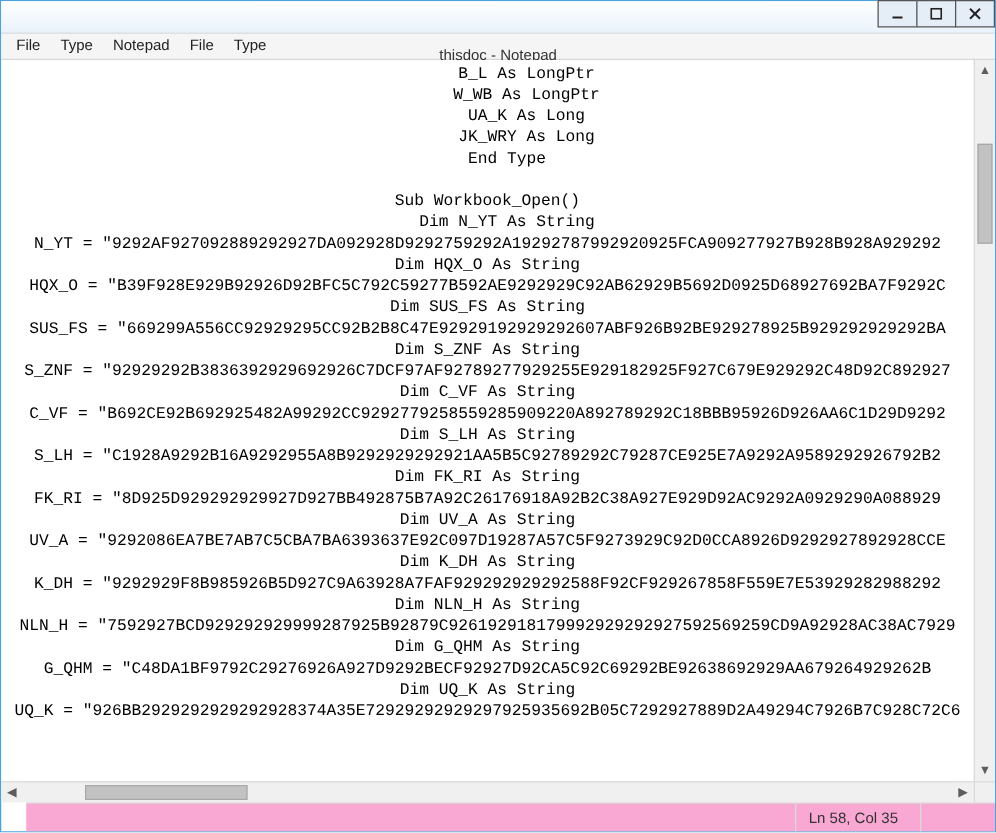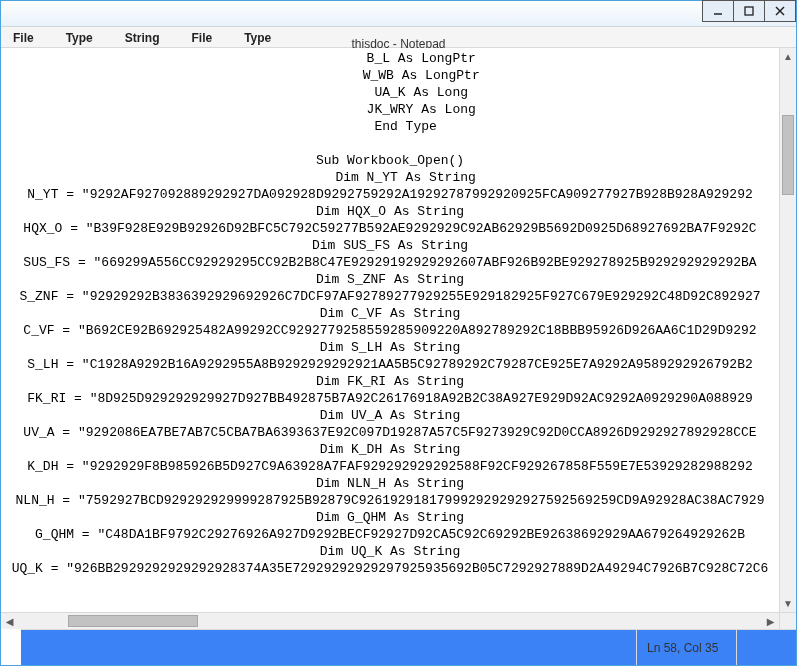--- a/index.html
+++ b/index.html
@@ -3,38 +3,38 @@
 <meta charset="utf-8">
 <style>
   * { margin: 0; padding: 0; box-sizing: border-box; }
   html, body { width: 797px; height: 666px; font-family: "Segoe UI", Tahoma, sans-serif; font-size: 12px; background: #fff; overflow: hidden; }
   .window { width: 797px; height: 666px; border: 1px solid #4aa3df; display: flex; flex-direction: column; background: #fff; }
   .titlebar { height: 26px; background: linear-gradient(to bottom, #ffffff, #e9f2fb); border-bottom: 1px solid #d0d7de; display: flex; align-items: stretch; position: relative; }
   .titlebar .title { flex: 1; text-align: center; line-height: 26px; font-size: 12px; color: #333; margin-top: 30px; }
   .win-controls { position: absolute; right: 0; top: -1px; display: flex; gap: 0; }
   .win-btn { width: 32px; height: 22px; border: 1px solid #555; background: #e5edf6; display: flex; align-items: center; justify-content: center; margin-left: -1px; cursor: pointer; }
   .win-btn svg { width: 10px; height: 10px; }
-  .menubar { height: 21px; background: #f5f5f5; border-bottom: 1px solid #d9d9d9; display: flex; align-items: flex-end; padding: 0 4px; gap: 16px; font-weight: bold; }
+  .menubar { height: 21px; background: #f5f5f5; border-bottom: 1px solid #d9d9d9; display: flex; align-items: flex-start; padding: 0 4px; gap: 0; }
   .menu-item { padding: 2px 8px; color: #222; cursor: default; }
   .content-wrap { flex: 1; position: relative; display: flex; flex-direction: column; overflow: hidden; }
   .editor-area { flex: 1; position: relative; overflow: hidden; }
   .editor { position: absolute; inset: 0 17px 17px 0; overflow: hidden; background: #fff; }
   .editor pre { font-family: Consolas, "Courier New", monospace; font-size: 13px; line-height: 17px; color: #000; padding: 2px 4px; white-space: pre; text-align: center; }
   .vscroll { position: absolute; top: 0; right: 0; bottom: 17px; width: 17px; background: #f0f0f0; border-left: 1px solid #d9d9d9; }
   .vscroll .arrow { height: 17px; width: 100%; background: #f0f0f0; display: flex; align-items: center; justify-content: center; color: #5d5d5d; font-size: 10px; cursor: pointer; }
   .vscroll .track { position: absolute; top: 17px; bottom: 17px; left: 0; right: 0; }
   .vscroll .thumb { position: absolute; left: 2px; right: 2px; top: 50px; height: 80px; background: #c2c2c2; border: 1px solid #a8a8a8; }
   .hscroll { position: absolute; left: 0; right: 17px; bottom: 0; height: 17px; background: #f0f0f0; border-top: 1px solid #d9d9d9; }
   .hscroll .arrow { width: 17px; height: 100%; background: #f0f0f0; display: flex; align-items: center; justify-content: center; color: #5d5d5d; font-size: 10px; cursor: pointer; position: absolute; top: 0; }
   .hscroll .arrow.left { left: 0; }
   .hscroll .arrow.right { right: 0; }
   .hscroll .track { position: absolute; left: 17px; right: 17px; top: 0; bottom: 0; }
   .hscroll .thumb { position: absolute; top: 2px; bottom: 2px; left: 50px; width: 130px; background: #c2c2c2; border: 1px solid #a8a8a8; }
   .corner { position: absolute; right: 0; bottom: 0; width: 17px; height: 17px; background: #f0f0f0; border-left: 1px solid #d9d9d9; border-top: 1px solid #d9d9d9; }
-  .statusbar { height: 36px; background: #3b82f6; border-top: 1px solid #d9d9d9; display: flex; align-items: center; font-size: 12px; color: #333; margin-left: 20px; }
+  .statusbar { height: 23px; background: #f9a8d4; border-top: 1px solid #d9d9d9; display: flex; align-items: center; font-size: 12px; color: #333; margin-left: 20px; }
   .statusbar .spacer { flex: 1; }
   .statusbar .cell { padding: 0 10px; border-left: 1px solid #d9d9d9; height: 100%; display: flex; align-items: center; min-width: 100px; }
 </style>
 </head>
 <body>
 
 <div class="window">
 
   <div class="titlebar">
     <div class="title">thisdoc - Notepad</div>
@@ -54,21 +54,21 @@
             <line x1="1" y1="1" x2="9" y2="9" stroke="#222" stroke-width="1.5"></line>
             <line x1="9" y1="1" x2="1" y2="9" stroke="#222" stroke-width="1.5"></line>
           </svg>
       </div>
     </div>
   </div>
 
   <div class="menubar">
     <div class="menu-item">File</div>
     <div class="menu-item">Type</div>
-    <div class="menu-item">String</div>
+    <div class="menu-item">Notepad</div>
     <div class="menu-item">File</div>
     <div class="menu-item">Type</div>
   </div>
 
   <div class="content-wrap">
     <div class="editor-area">
       <div class="editor">
         <pre id="editor-pre">        B_L As LongPtr
         W_WB As LongPtr
         UA_K As Long

